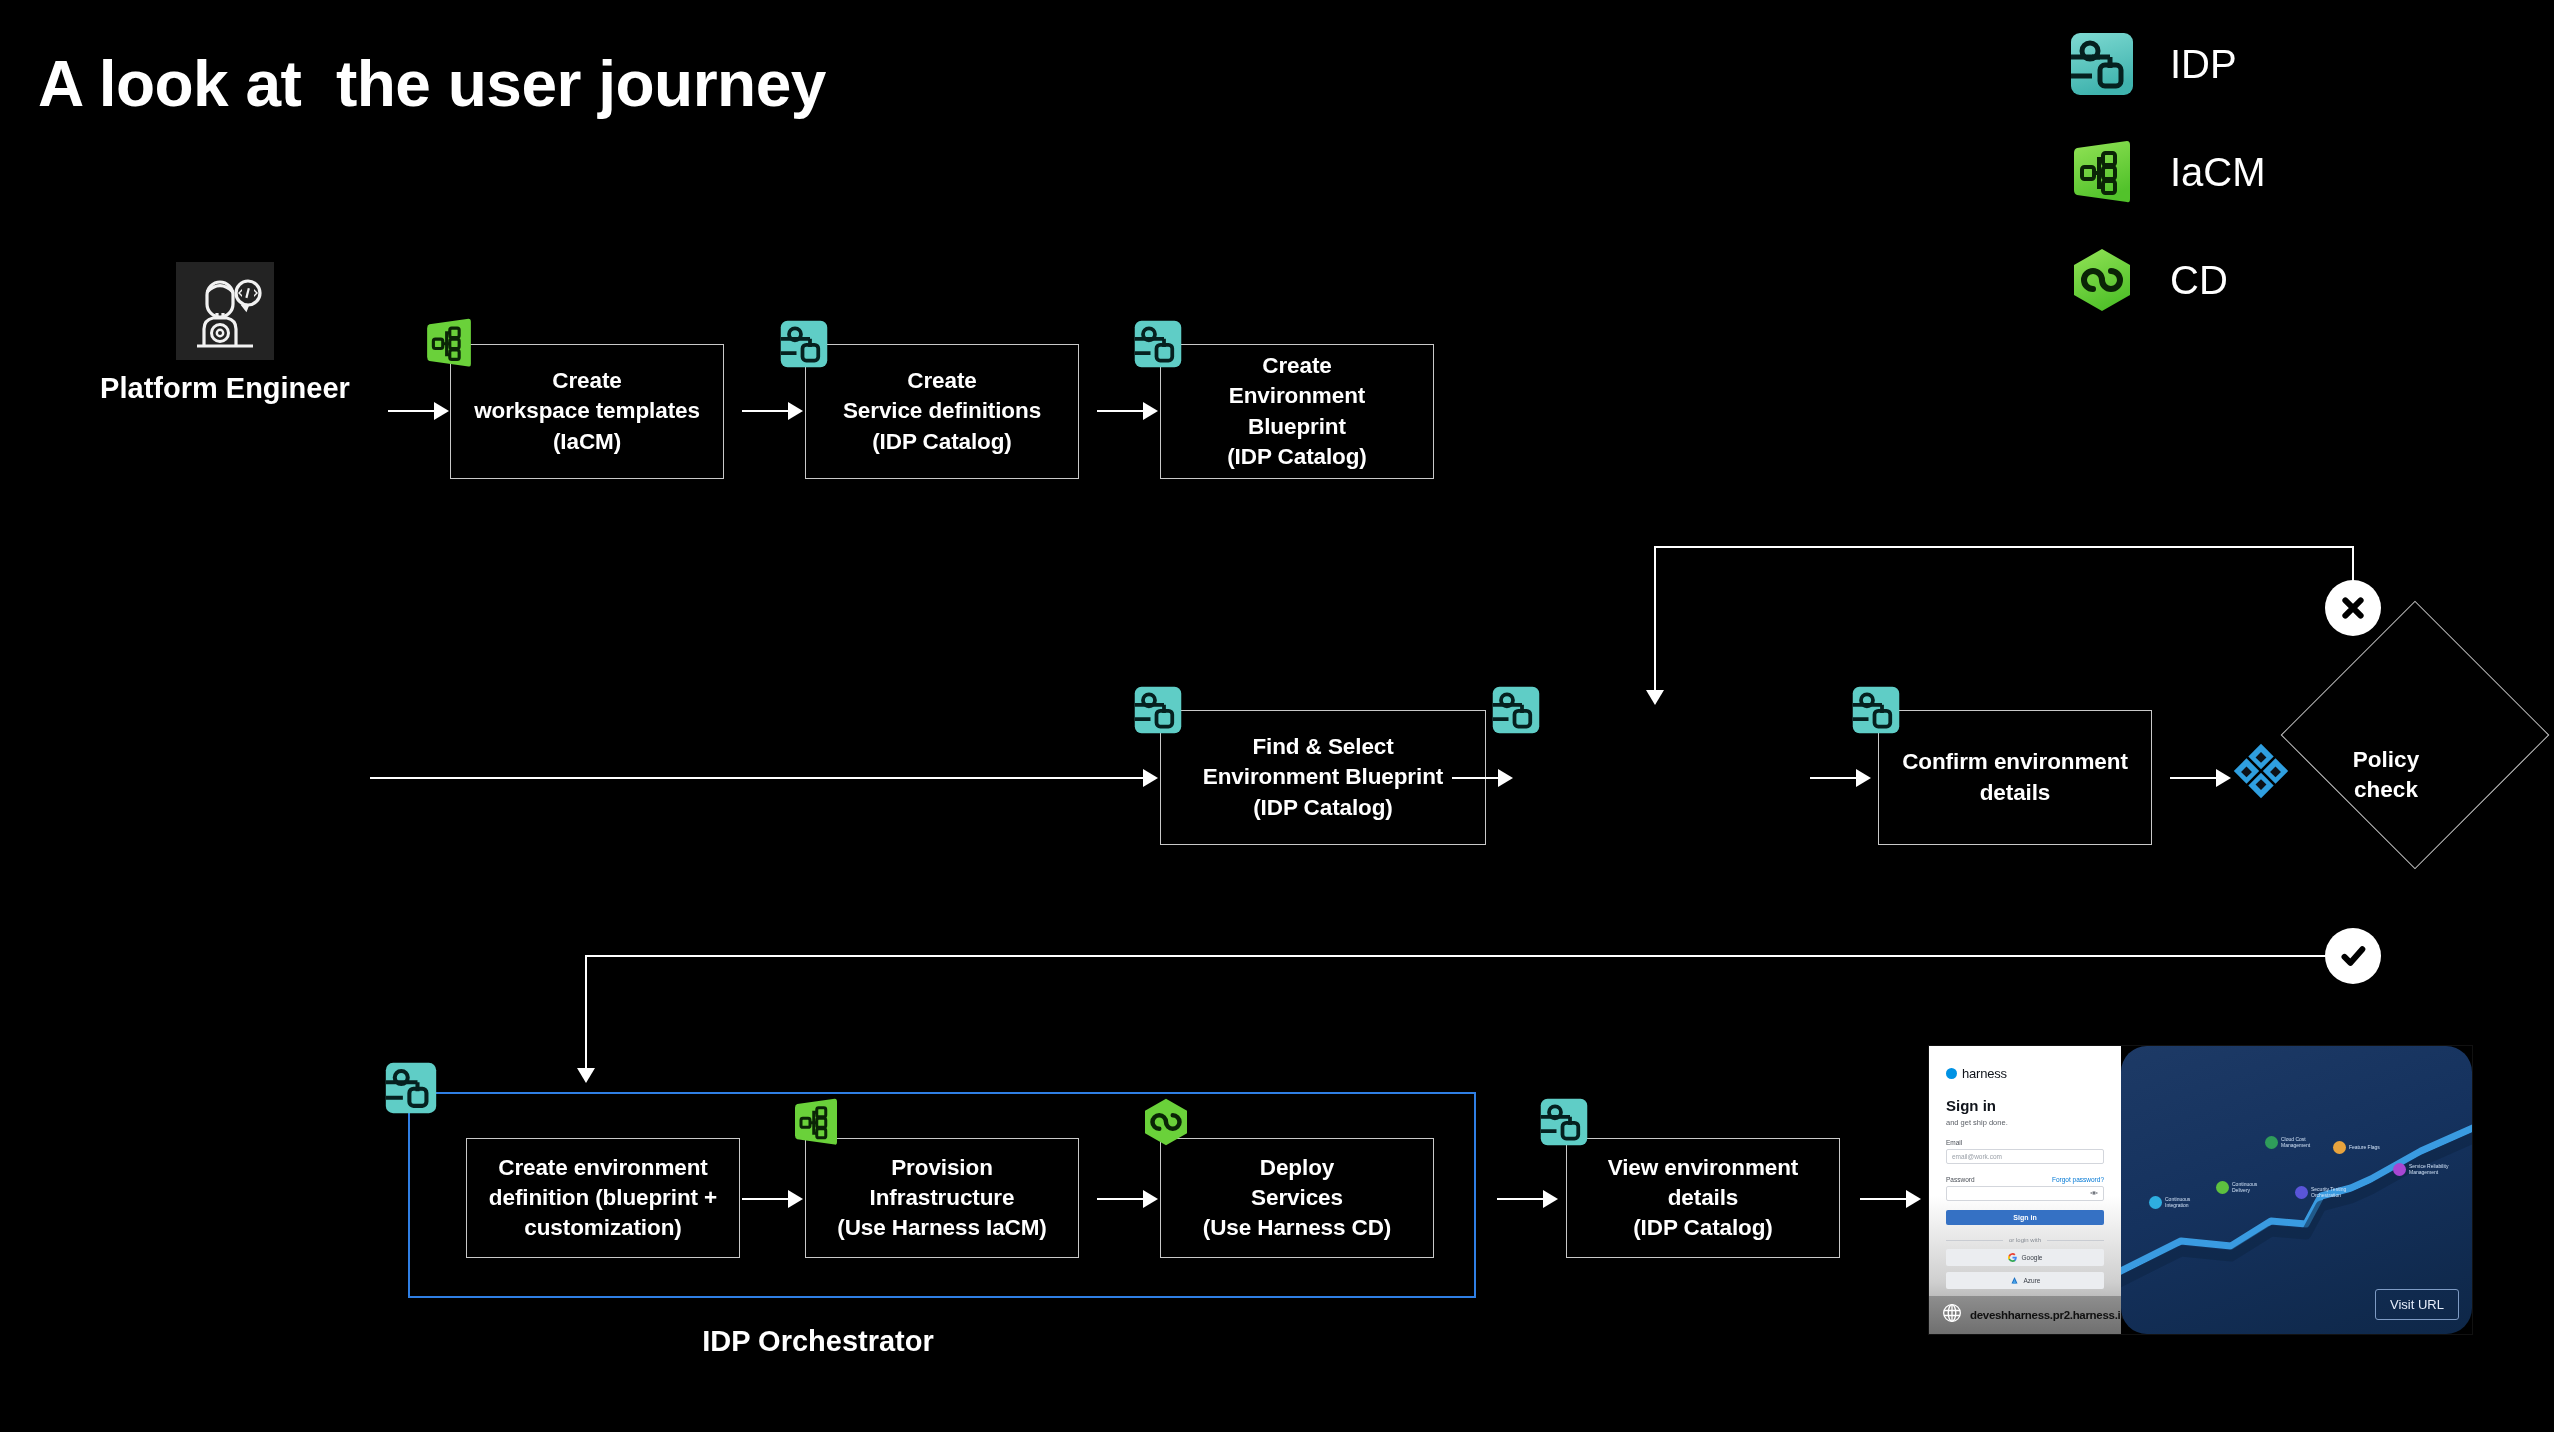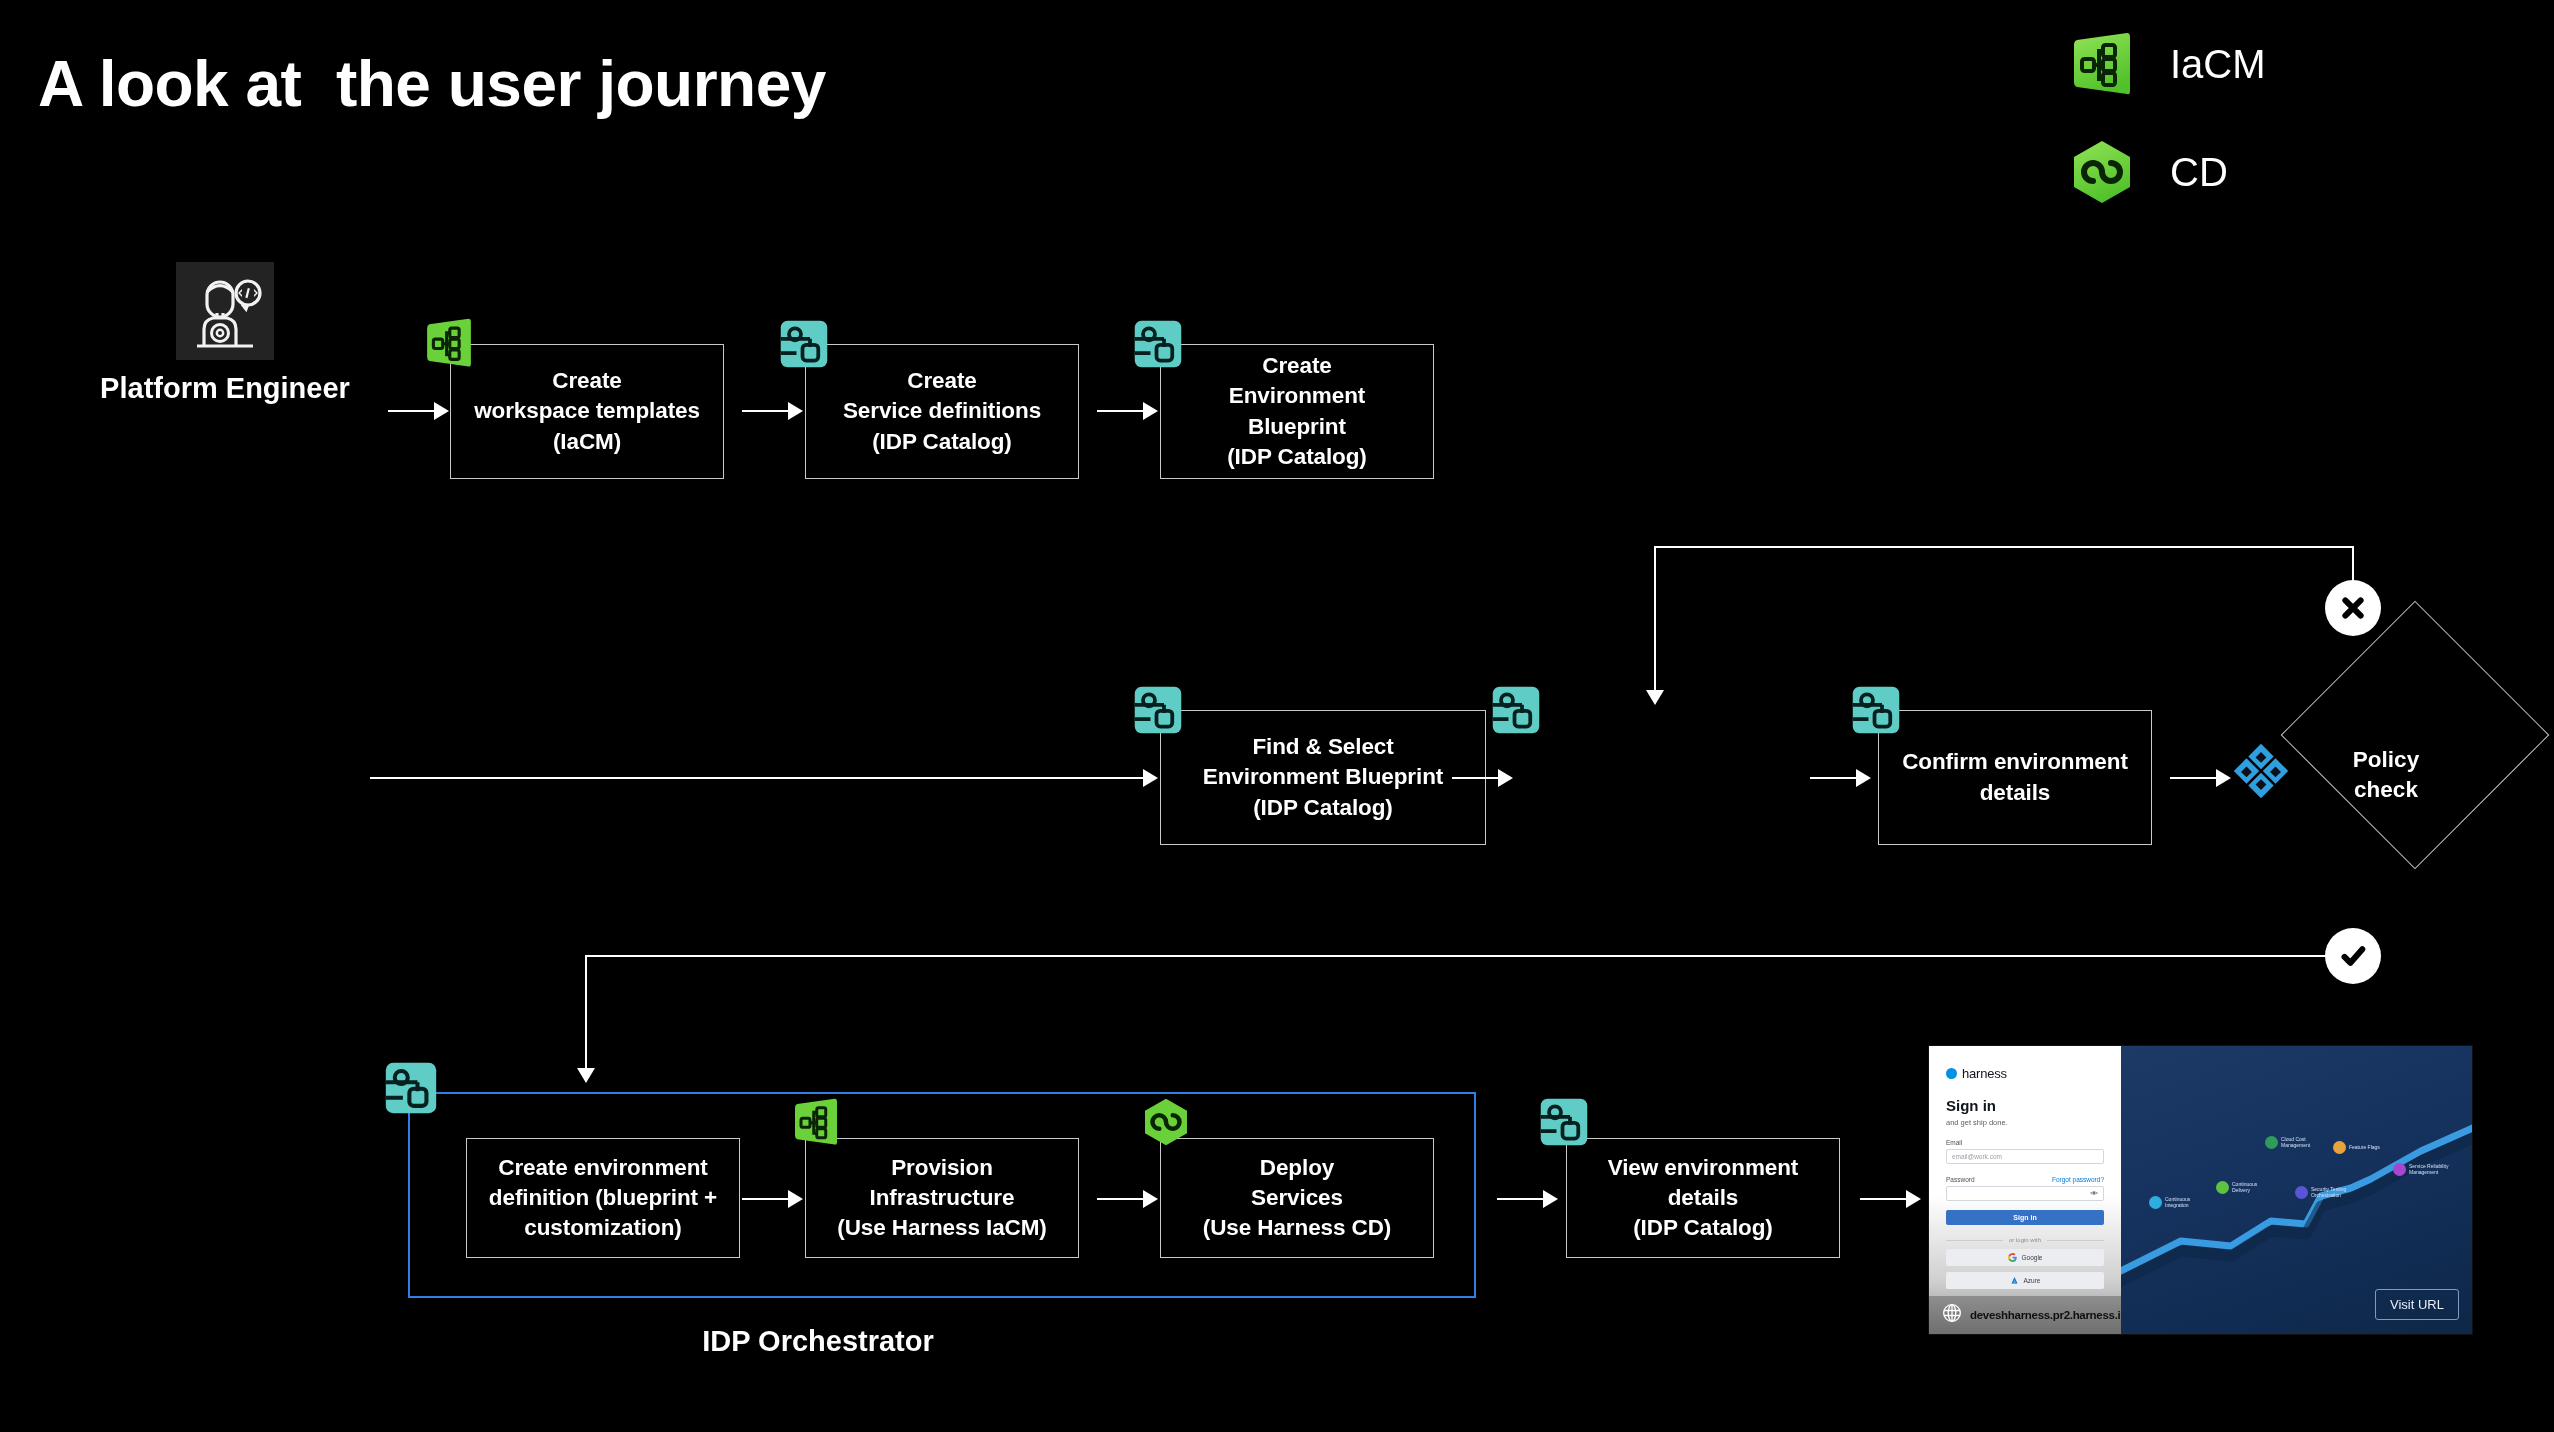--- a/index.html
+++ b/index.html
@@ -124,39 +124,59 @@
   .pv-urlbar{
     position:absolute;left:0;bottom:0;width:100%;height:38px;
     display:flex;align-items:center;gap:8px;padding:0 13px;box-sizing:border-box;
     background:linear-gradient(#8e8e8e,#6f6f6f);
   }
   .pv-url{font-size:11.5px;color:#101010;font-weight:bold;letter-spacing:-0.3px;white-space:nowrap;}
   .pv-right{
     flex:1;position:relative;
     background:linear-gradient(160deg,#1d3a66 0%,#15325e 45%,#0e2748 100%);
     overflow:hidden;
+    border-radius:26px;
   }
   .pv-visit{
     position:absolute;right:13px;bottom:14px;
     border:1px solid #7e9bc4;border-radius:3px;
     padding:7px 14px;font-size:13px;color:#e7eefb;
   }
   .pv-node{position:absolute;display:flex;align-items:center;gap:3px;}
   .pv-node .dot{width:13px;height:13px;border-radius:50%;flex:0 0 auto;}
   .pv-node .cap{font-size:5px;color:#cfe0f5;line-height:1.15;white-space:pre-line;}
 </style>
 </head>
 <body>
 
 <div class="stage">
 
   <div id="page-title">A look at  the user journey</div>
 
   <div id="legend">
 
+    <div class="legend-row">
+      <span class="badge" style="position:relative;width:64px;height:64px;">
+        <svg class="idp-ic" viewBox="0 0 64 64" aria-hidden="true">
+          <defs>
+              <linearGradient id="lgIdp" x1="0" y1="0" x2="0.3" y2="1">
+            <stop offset="0" stop-color="#7fdad2"></stop>
+                <stop offset="1" stop-color="#3fb3ae"></stop>
+              </linearGradient>
+            </defs>
+          <rect x="1" y="1" width="62" height="62" rx="9" fill="url(#lgIdp)"></rect>
+          <path d="M1 25 H30 M1 44 H22" stroke="#05201f" stroke-width="5" fill="none"></path>
+          <path d="M22 25 H40" stroke="#05201f" stroke-width="5" fill="none"></path>
+          <circle cx="20" cy="19" r="8" fill="none" stroke="#05201f" stroke-width="5"></circle>
+          <rect x="30" y="33" width="21" height="21" rx="5" fill="none" stroke="#05201f" stroke-width="5"></rect>
+          <path d="M40 25 V36" stroke="#05201f" stroke-width="5" fill="none"></path>
+        </svg>
+      </span>
+      <span class="legend-label">IDP</span>
+    </div>
 
     <div class="legend-row">
       <span class="badge" style="position:relative;width:64px;height:64px;">
         <svg class="iacm-ic" viewBox="0 0 64 64" aria-hidden="true">
           <defs>
               <linearGradient id="lgIac" x1="0" y1="0" x2="0.4" y2="1">
             <stop offset="0" stop-color="#92e356"></stop>
                 <stop offset="1" stop-color="#52c22b"></stop>
               </linearGradient>
             </defs>

